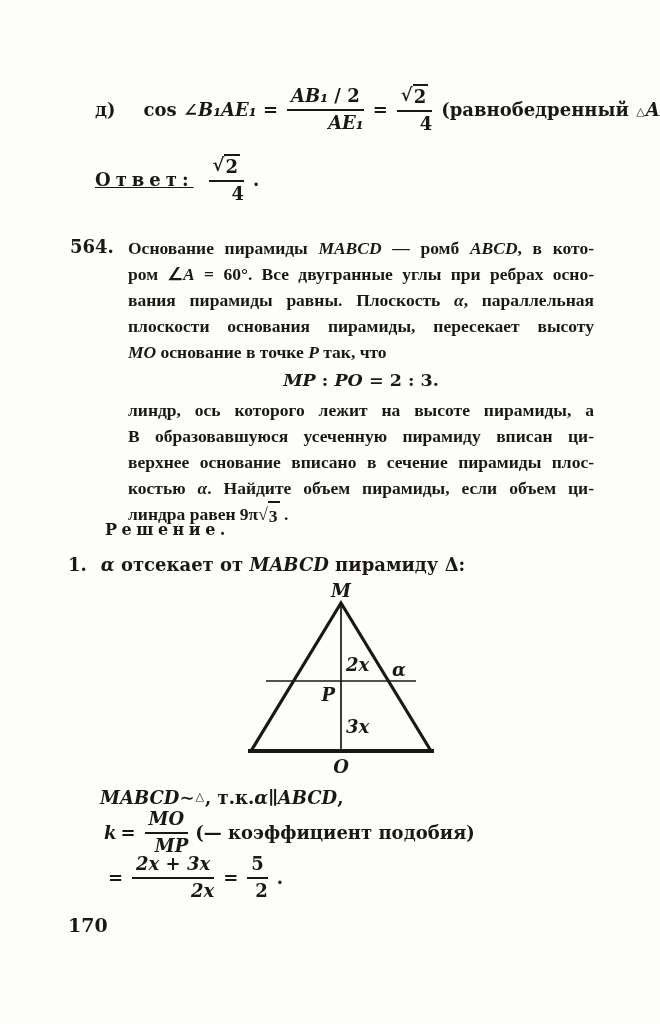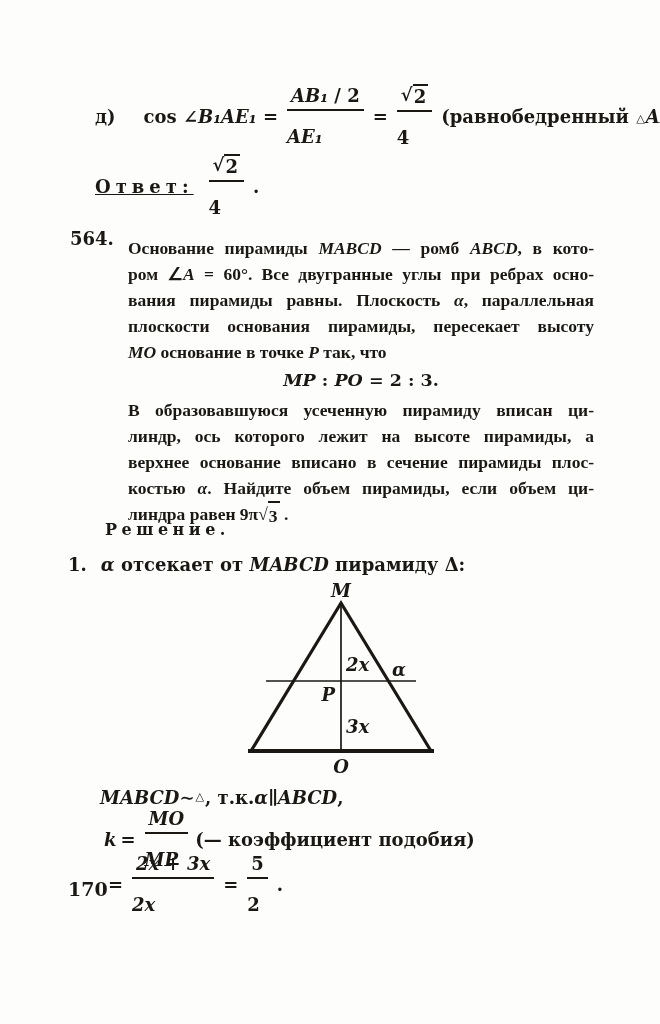--- a/index.html
+++ b/index.html
@@ -4,49 +4,49 @@
 <style>
   html,body{margin:0;padding:0;}
   body{
     width:660px;height:1024px;position:relative;background:#fdfdfc;
     font-family:"DejaVu Serif","Liberation Serif",serif;
     color:#1b1814;font-weight:700;overflow:hidden;
   }
   .it{font-style:italic;}
   .tri{font-size:0.62em;position:relative;top:-1px;padding:0 1px;}
   .m{margin:0 2px;white-space:pre;}
-  .frac{display:inline-flex;flex-direction:column;align-items:flex-start;
+  .frac{display:inline-flex;flex-direction:column;align-items:flex-end;
         vertical-align:middle;margin:0 7px;line-height:1.25;text-align:center;}
   .frac .num{border-bottom:2px solid #1b1814;padding:0 4px 1px;white-space:pre;}
-  .frac .den{padding-top:15px;white-space:pre;}
+  .frac .den{padding-top:1px;white-space:pre;}
   .sqrt{display:inline-flex;align-items:flex-start;}
   .sq-sign{display:inline-block;transform:translateY(0px);}
   .sq-rad{border-top:2px solid #1b1814;padding:0 2px 0 1px;}
   .row{position:absolute;display:flex;align-items:center;font-size:18px;}
   #formula-d{left:95px;top:84px;}
   #formula-d .lbl{margin-right:26px;}
   #answer{left:95px;top:154px;}
   #answer .lbl{letter-spacing:5px;margin-right:8px;text-decoration:underline;}
-  #problem-number{position:absolute;left:70px;top:228px;font-size:18px;}
+  #problem-number{position:absolute;left:70px;top:236px;font-size:18px;}
   #problem-body{position:absolute;left:128px;top:235px;width:466px;
                 font-size:17.5px;line-height:26px;}
   .jline{text-align:justify;text-align-last:justify;white-space:normal;font-family:Liberation Serif, serif;}
   .jline.endline{text-align-last:left;}
   .centerline{text-align:center;line-height:27px;margin:2px 0 3px;}
   #solution-heading{position:absolute;left:105px;top:520px;font-size:16px;letter-spacing:4.5px;}
   #step1{position:absolute;left:68px;top:554px;font-size:18px;display:flex;}
   #step1 .stepnum{margin-right:14px;}
   #diagram{position:absolute;left:228px;top:581px;}
   #diagram text{font-family:"DejaVu Serif","Liberation Serif",serif;
                 font-size:18px;font-weight:700;font-style:italic;fill:#1b1814;}
   #sim-line{left:100px;top:787px;}
   #k-line{left:102px;top:808px;}
   #k-line .note{margin-left:0;white-space:pre;}
   #final-line{left:106px;top:853px;}
-  #page-number{position:absolute;left:68px;top:878px;font-size:19px;}
+  #page-number{position:absolute;left:68px;top:914px;font-size:19px;}
 </style>
 </head>
 <body>
 
 <div class="row" id="formula-d">
   <span class="lbl">д)</span>
   <span class="m"><span class="">cos ∠</span><span class="it">B₁AE₁</span><span class=""> =</span></span>
   <span class="frac">
     <span class="num"><span class="it">AB₁</span><span class=""> / 2</span></span>
     <span class="den"><span class="it">AE₁</span></span>
@@ -72,22 +72,22 @@
 <div id="problem-body">
   <div>
       <div class="jline"><span class="">Основание пирамиды </span><span class="it">MABCD</span><span class=""> — ромб </span><span class="it">ABCD</span><span class="">, в кото-</span></div>
       <div class="jline"><span class="">ром ∠</span><span class="it">A</span><span class=""> = 60°. Все двугранные углы при ребрах осно-</span></div>
       <div class="jline"><span class="">вания пирамиды равны. Плоскость </span><span class="it">α</span><span class="">, параллельная</span></div>
       <div class="jline"><span class="">плоскости основания пирамиды, пересекает высоту</span></div>
       <div class="jline endline"><span class="it">MO</span><span class=""> основание в точке </span><span class="it">P</span><span class=""> так, что</span></div>
     </div>
   <div class="centerline"><span class="it">MP</span><span class=""> : </span><span class="it">PO</span><span class=""> = 2 : 3.</span></div>
   <div>
+      <div class="jline"><span class="">линдр, ось которого лежит на высоте пирамиды, а</span></div>
       <div class="jline"><span class="">В образовавшуюся усеченную пирамиду вписан ци-</span></div>
-      <div class="jline"><span class="">линдр, ось которого лежит на высоте пирамиды, а</span></div>
       <div class="jline"><span class="">верхнее основание вписано в сечение пирамиды плос-</span></div>
       <div class="jline"><span class="">костью </span><span class="it">α</span><span class="">. Найдите объем пирамиды, если объем ци-</span></div>
       <div class="jline endline"><span class="">линдра равен 9π</span><span class="sqrt">
           <span class="sq-sign">√</span>
           <span class="sq-rad">3</span>
         </span><span class=""> .</span></div>
     </div>
 </div>
 
 <div id="solution-heading">Решение.</div>

